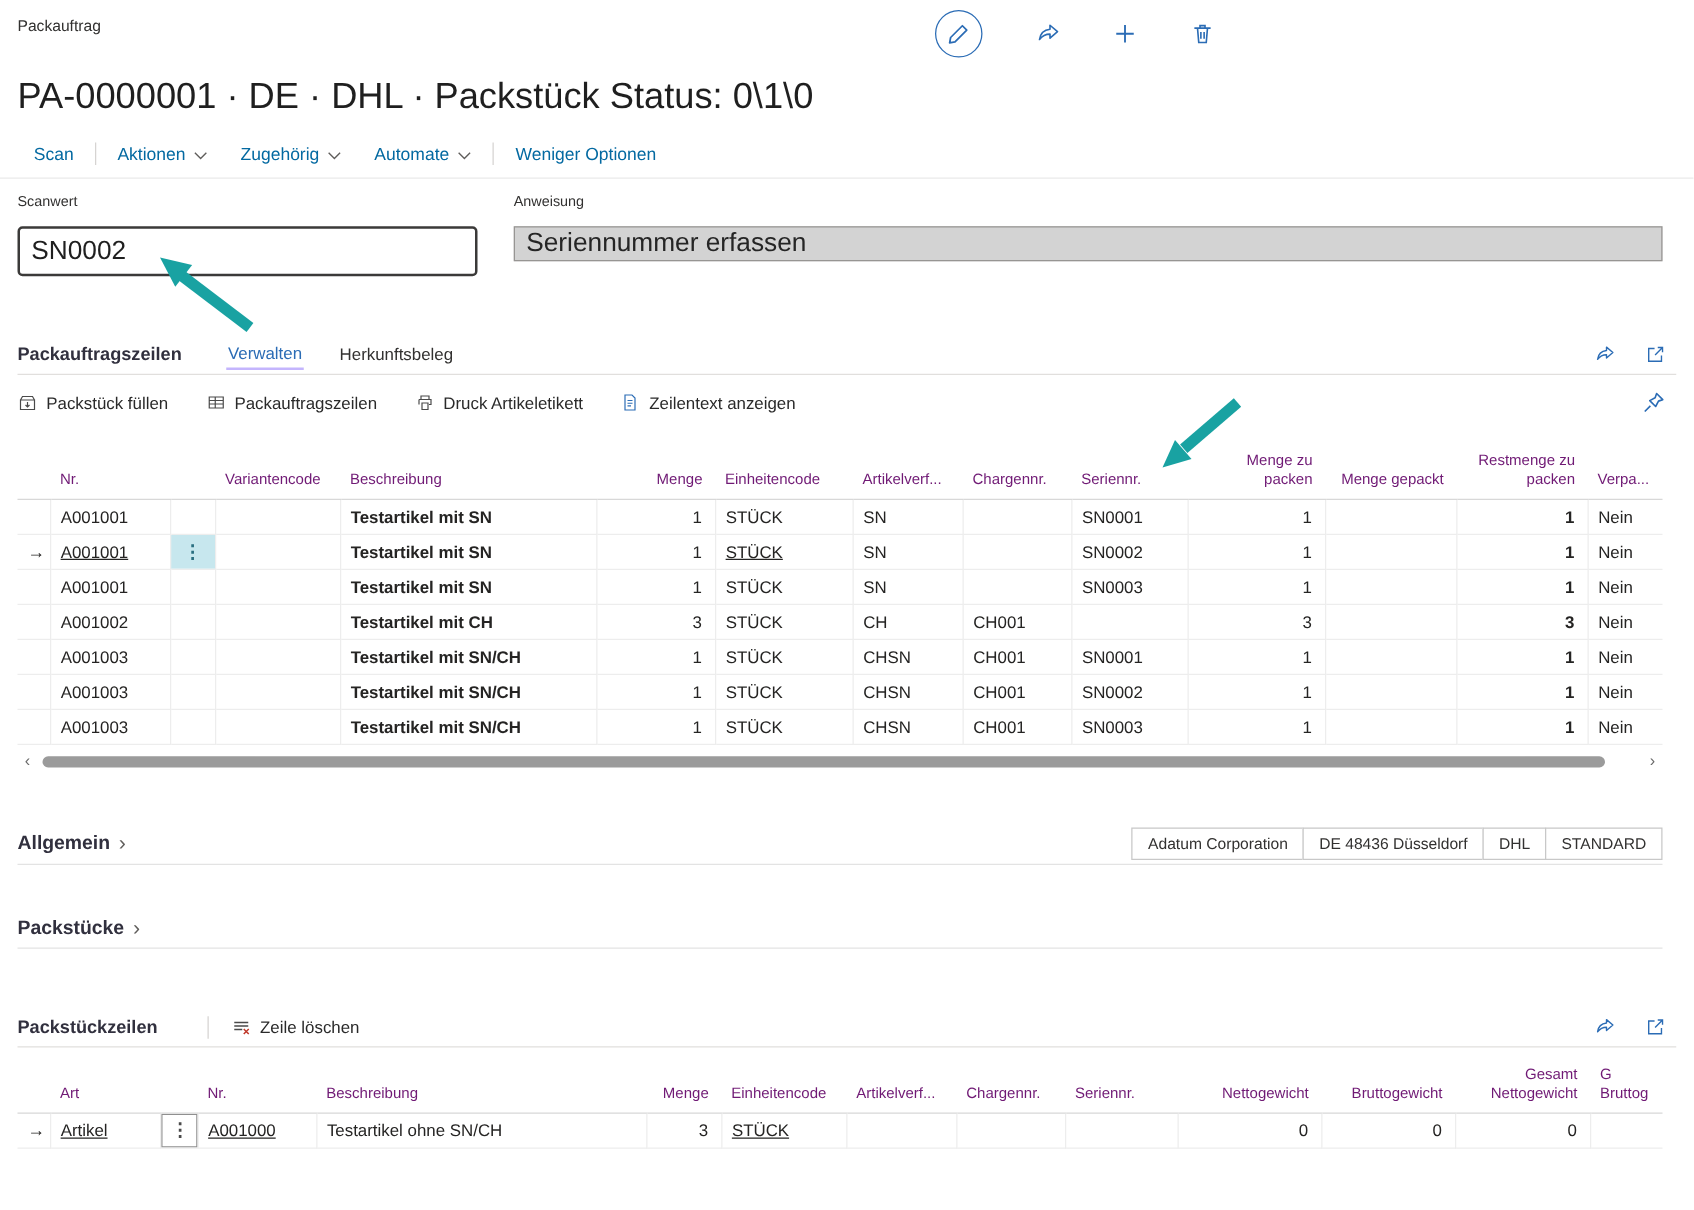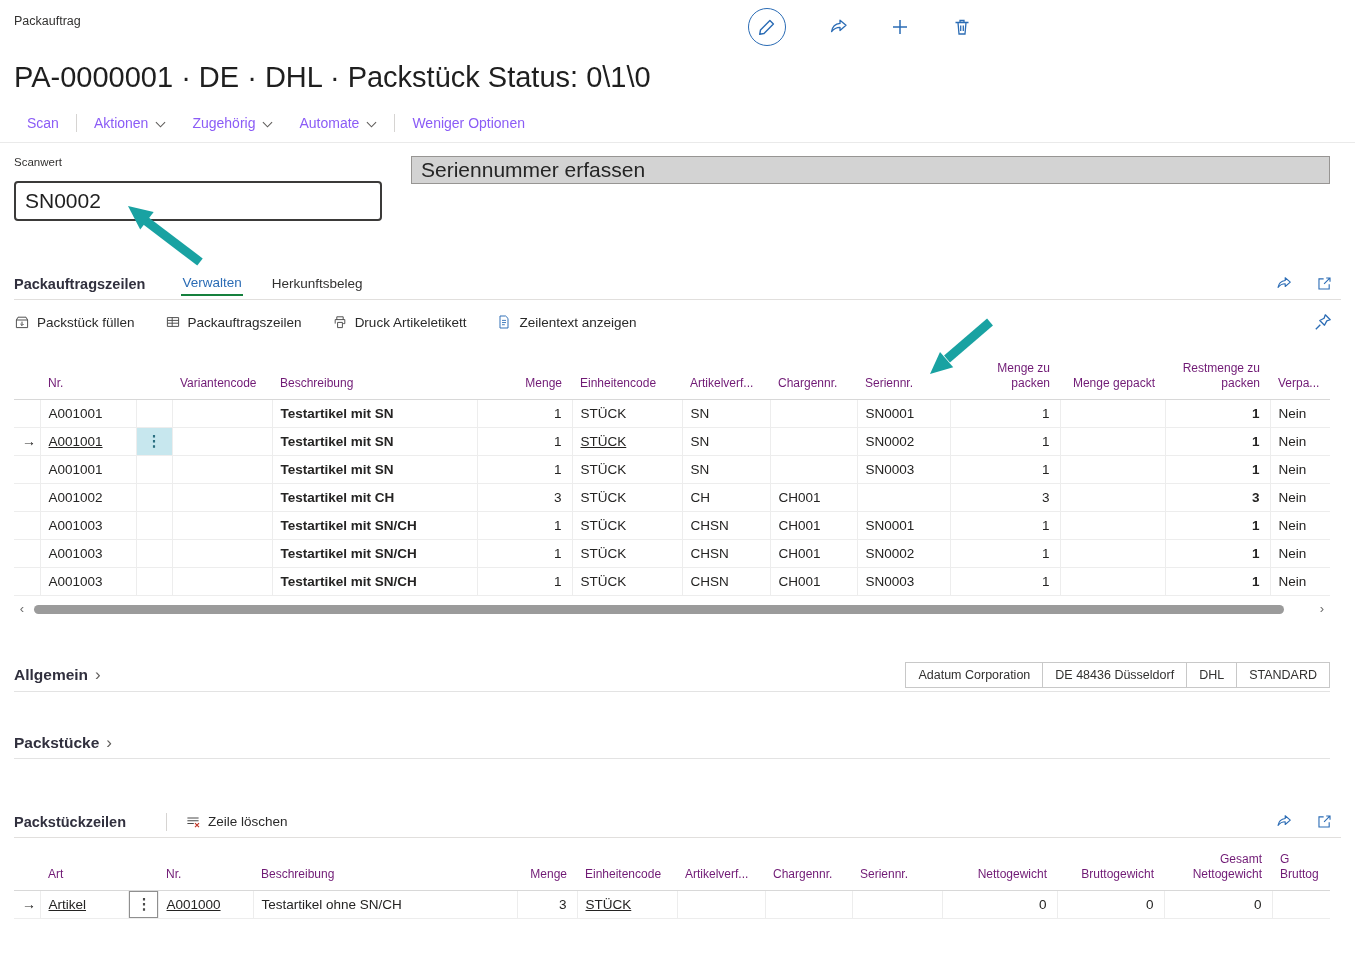--- a/index.html
+++ b/index.html
@@ -9,41 +9,41 @@
   
   .caption{position:absolute;left:14px;top:14px;font-size:12.5px;color:#323130}
   .top-actions{position:absolute;left:748px;top:8px;display:flex;align-items:center;gap:42px}
   .icon-btn{color:#2b6cb5;display:flex;align-items:center;justify-content:center;cursor:pointer}
   .icon-btn svg{width:20px;height:20px;display:block}
   .edit-circle{width:38px;height:38px;border:1.6px solid #2b6cb5;border-radius:50%}
   .page-title{position:absolute;left:14px;top:61px;font-size:29px;font-weight:300;color:#1f1f1f;white-space:nowrap}
 
   
   .menubar{position:absolute;left:0;top:103px;width:1355px;height:40px;display:flex;align-items:center;padding-left:14px;border-bottom:1px solid #eaeaea}
-  .menu-item{font-size:14px;color:#8b5cf6;display:flex;align-items:flex-start;gap:7px;padding:0 13px;cursor:pointer;white-space:nowrap}
+  .menu-item{font-size:14px;color:#0369a1;display:flex;align-items:flex-start;gap:7px;padding:0 13px;cursor:pointer;white-space:nowrap}
   .vdiv{width:1px;height:18px;background:#d6d4d2;margin:0 4px}
 
   
   .fields{position:absolute;left:14px;right:25px;top:156px;display:flex;gap:29px}
   .field label{display:block;font-size:11.5px;color:#323130;margin-bottom:13px}
   .scan-field{width:368px}
   .scan-input{width:368px;height:40px;border:2px solid #3b3a39;border-radius:4px;font-family:inherit;font-size:21px;color:#1f1f1f;padding:0 9px;outline:none;background:#fff}
   .instr-field{flex:1}
   .instr-box{height:28px;background:#d3d3d3;border:1px solid #979593;display:flex;align-items:center;padding:0 9px;font-size:21px;color:#252525;white-space:nowrap;overflow:hidden}
 
   
   .arrow{position:absolute;pointer-events:none}
 
   
   .part-header{position:absolute;left:14px;right:14px;height:32px;display:flex;align-items:center;border-bottom:1px solid #e1dfdd}
   .ph1{top:268px}
   .ph2{top:806px}
   .part-title{font-size:14.5px;font-weight:700;color:#31303e;margin-right:36px;white-space:nowrap}
   .part-tab{font-size:13.5px;color:#323130;margin-right:28px;padding:4px 1px;cursor:pointer;white-space:nowrap}
-  .part-tab.active{color:#2b6cb5;border-bottom:2px solid #15803d}
+  .part-tab.active{color:#2b6cb5;border-bottom:2px solid #c4b5fd}
   .part-icons{margin-left:auto;display:flex;gap:24px;padding-right:8px}
   .part-icons .icon-btn svg{width:17px;height:17px}
 
   
   .toolbar{position:absolute;left:14px;right:14px;top:301px;height:42px;display:flex;align-items:center;gap:30px}
   .tb-item{display:flex;align-items:center;gap:7px;font-size:13.5px;color:#2a2a2a;cursor:pointer;white-space:nowrap}
   .tb-item svg{width:16px;height:16px;display:block}
   .tb-right{margin-left:auto;padding-right:8px}
 
   
@@ -151,20 +151,21 @@
         <span>Weniger Optionen</span>
       </div>
   </div>
 
   <div class="fields">
     <div class="field scan-field">
       <label>Scanwert</label>
       <input class="scan-input" value="SN0002" style="">
     </div>
     <div class="field instr-field">
+      <label>Anweisung</label>
       <div class="instr-box">Seriennummer erfassen</div>
     </div>
   </div>
 
   <svg class="arrow" style="left:112px;top:198px" width="100" height="72" viewBox="0 0 100 72">
     <line x1="88" y1="64" x2="34" y2="23" stroke="#19a2a2" stroke-width="9"></line>
     <polygon points="16,8 41.7,14 28.2,31.4" fill="#19a2a2"></polygon>
   </svg>
 
   <div class="part-header ph1">

